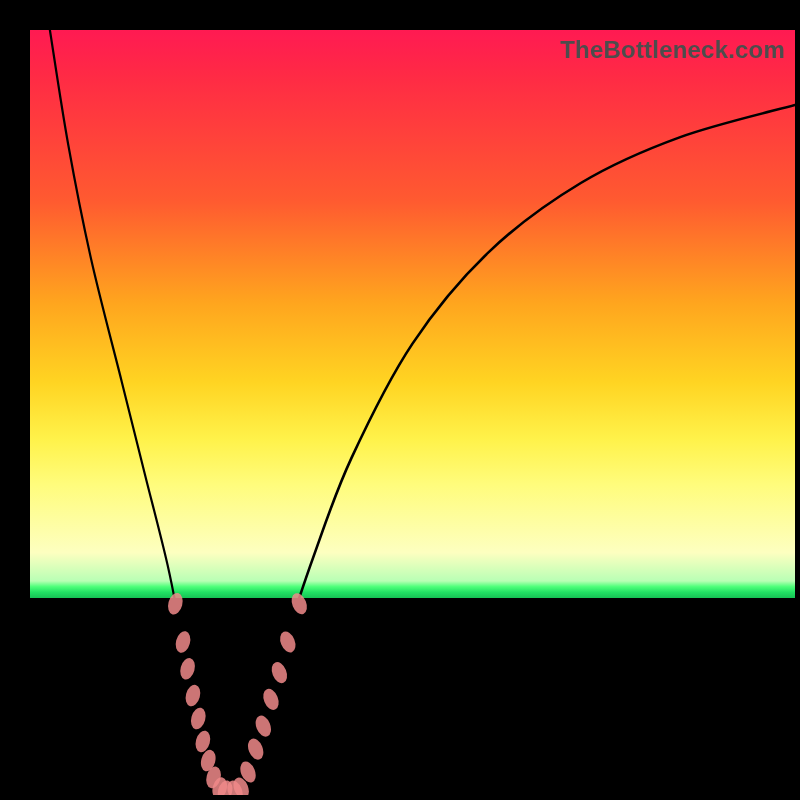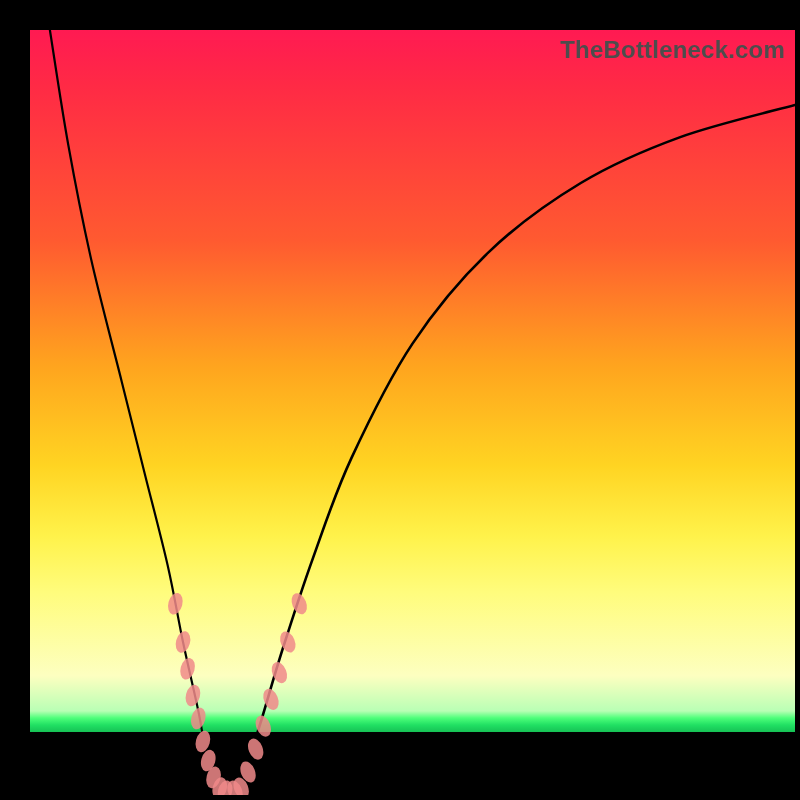--- a/index.html
+++ b/index.html
@@ -14,21 +14,21 @@
     position: relative;
     width: 800px;
     height: 800px;
     background: #000;
   }
   .plot-area {
     position: absolute;
     left: 30px;
     top: 30px;
     width: 765px;
-    height: 702px;
+    height: 568px;
     
     background: linear-gradient(
       to bottom,
       #ff1a52 0%,
       #ff2a45 8%,
       #ff5a30 30%,
       #ffa51e 48%,
       #ffd422 62%,
       #fff24a 72%,
       #fffc7c 80%,

